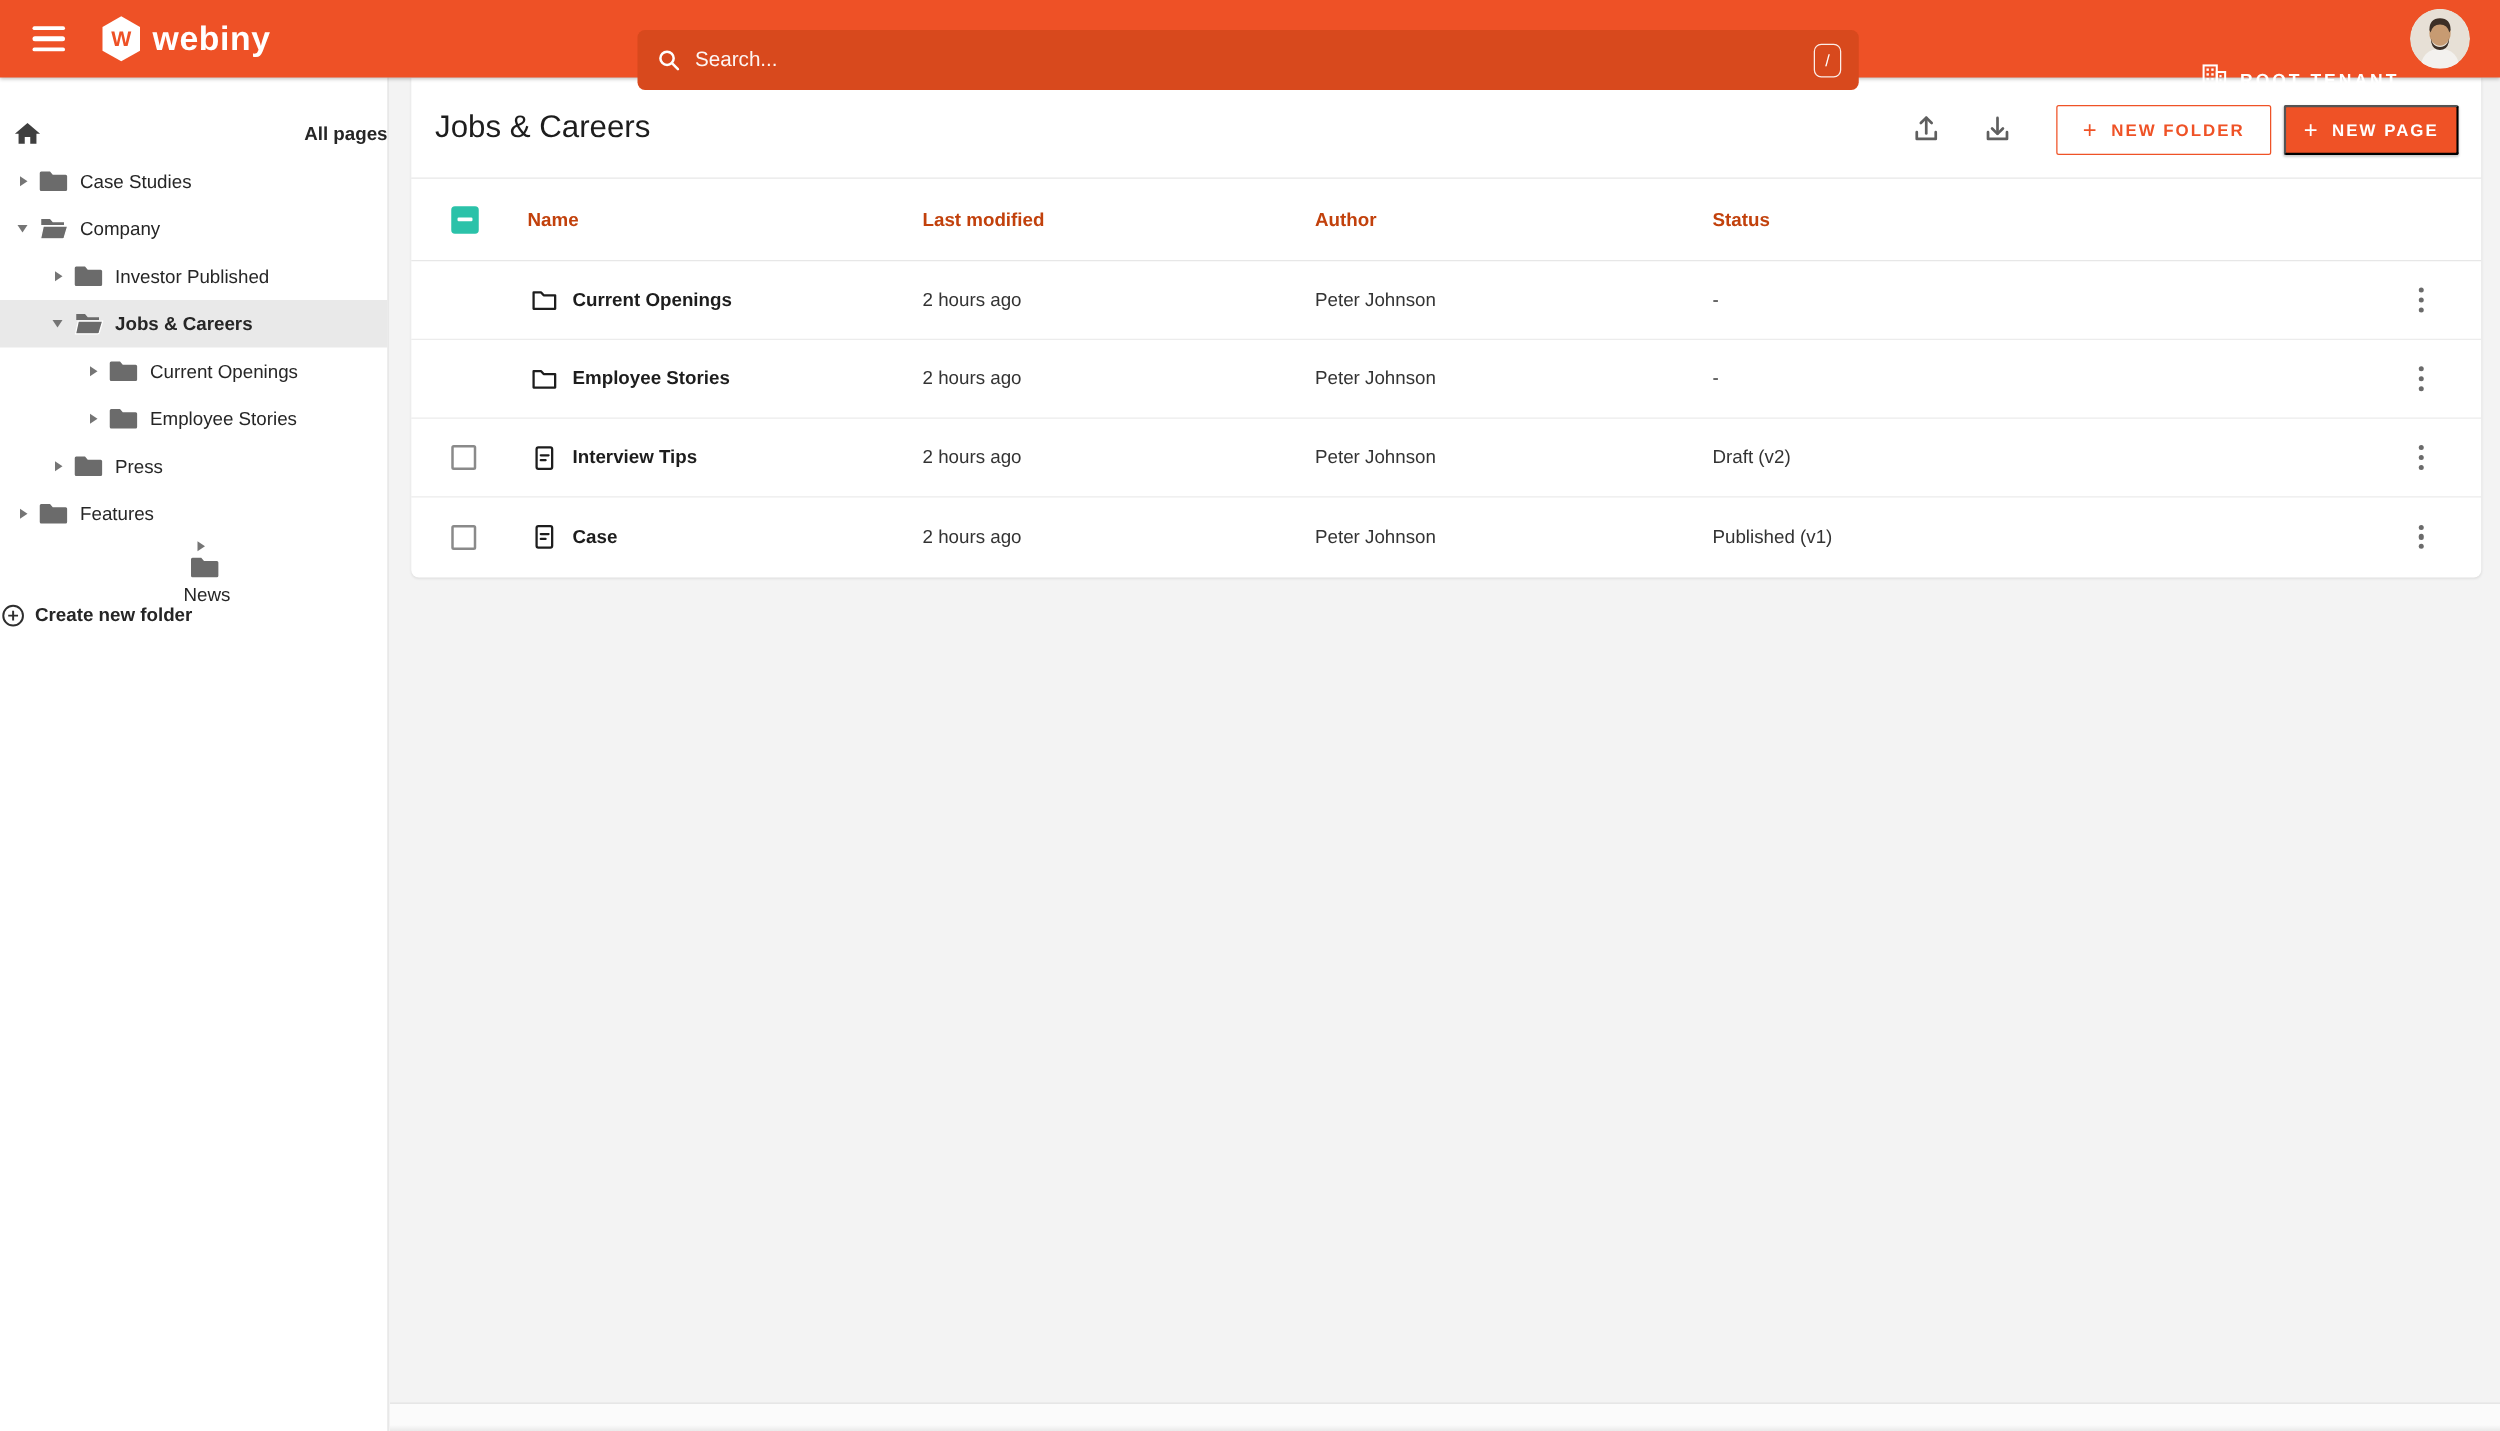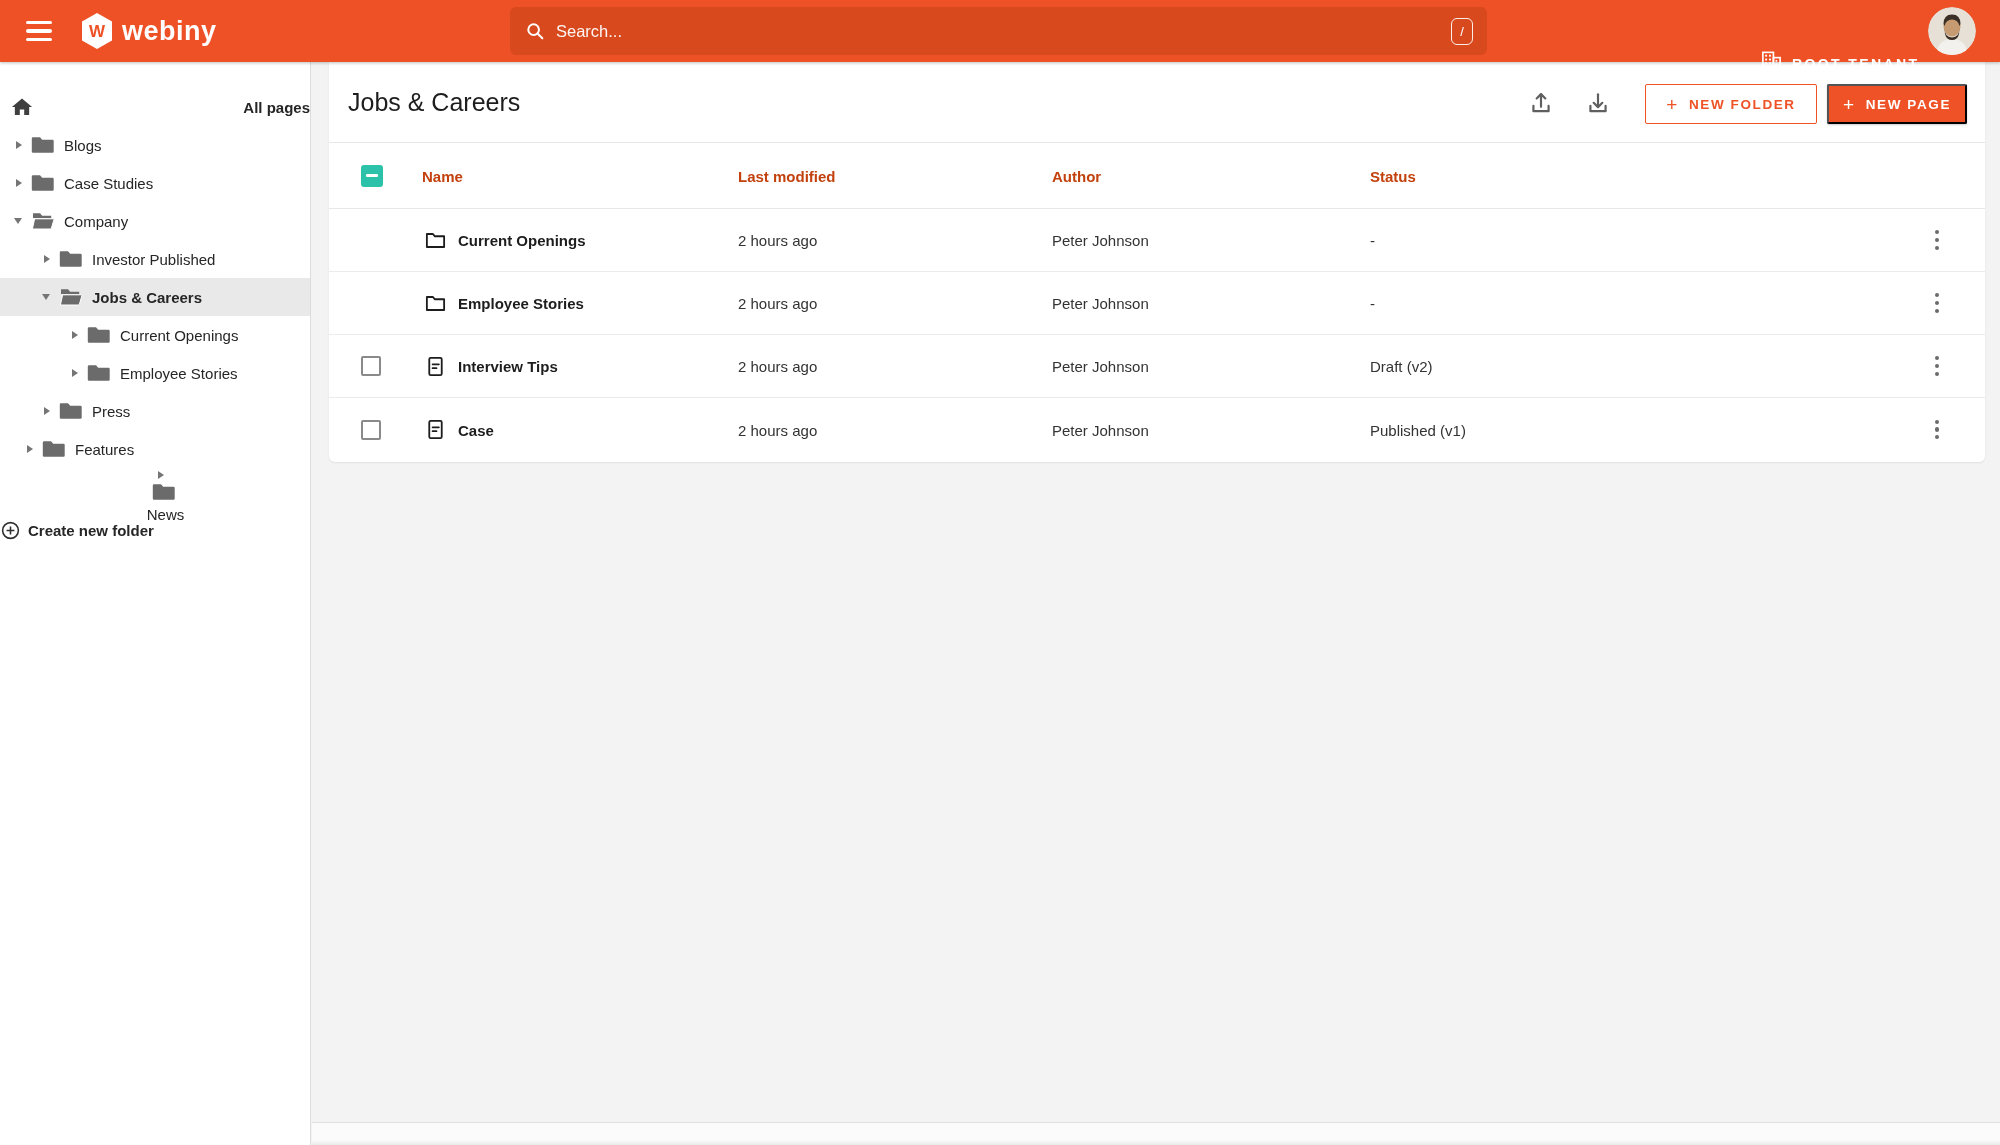--- a/index.html
+++ b/index.html
@@ -11,21 +11,21 @@
   body{position:relative;}
 
   
   .appbar{position:absolute;left:0;top:0;width:2000px;height:62px;background:var(--topbar);
     display:flex;align-items:center;box-shadow:0 1px 3px rgba(0,0,0,.25);z-index:10;}
   .burger{width:30px;height:21px;margin-left:26px;display:flex;flex-direction:column;justify-content:space-between;cursor:pointer;}
   .burger span{display:block;height:3.4px;width:26px;background:#fff;border-radius:2px;}
   .logo{display:flex;align-items:center;margin-left:24px;}
   .logo .hex{display:block;}
   .brand{color:#fff;font-size:27px;font-weight:700;letter-spacing:.5px;margin-left:8px;}
-  .search{position:absolute;left:510px;top:7px;width:977px;height:48px;background:var(--searchbg);
+  .search{position:absolute;left:510px;top:24px;width:977px;height:48px;background:var(--searchbg);
     border-radius:6px;display:flex;align-items:center;padding:0 14px;}
   .search input{flex:1;background:transparent;border:none;outline:none;color:#fff;font-size:16.5px;margin-left:10px;}
   .search input::placeholder{color:rgba(255,255,255,.95);}
   .slashkey{width:22px;height:27px;border:1.6px solid rgba(255,255,255,.9);border-radius:6px;
     color:#fff;font-size:13px;display:flex;align-items:center;justify-content:center;}
   .tenant{position:absolute;left:1760px;top:0;height:72px;display:flex;align-items:flex-end;gap:9px;cursor:pointer;}
   .tenant .tname{color:#fff;font-size:14px;font-weight:600;letter-spacing:2.4px;}
   .avatar{position:absolute;left:1928px;top:7px;width:48px;height:48px;border-radius:50%;overflow:hidden;cursor:pointer;}
 
   
@@ -140,27 +140,20 @@
       <path d="M12 2.6 L23 12 h-3.2 v8.8 h-5.4 v-6 h-4.8 v6 H4.2 V12 H1 Z"></path>
     </svg>
     <span class="s-label">All pages</span>
   </div>
   <div id="tree-items">
       <div class="s-row s-item" style="padding-left: 12px;">
     <span class="caret right"></span>
     <span class="s-folder"><svg width="24" height="20" viewBox="0 0 24 20">
             <path d="M2 2.2 h7 l2.2 2.6 h10.3 a1.2 1.2 0 0 1 1.2 1.2 V16.6 a1.2 1.2 0 0 1 -1.2 1.2 H2 a1.2 1.2 0 0 1 -1.2 -1.2 V3.4 A1.2 1.2 0 0 1 2 2.2 z" fill="#6B6B6B"></path>
           </svg></span>
-    <span class="s-label">Blogs</span>
-  </div>
-      <div class="s-row s-item" style="padding-left: 12px;">
-    <span class="caret right"></span>
-    <span class="s-folder"><svg width="24" height="20" viewBox="0 0 24 20">
-            <path d="M2 2.2 h7 l2.2 2.6 h10.3 a1.2 1.2 0 0 1 1.2 1.2 V16.6 a1.2 1.2 0 0 1 -1.2 1.2 H2 a1.2 1.2 0 0 1 -1.2 -1.2 V3.4 A1.2 1.2 0 0 1 2 2.2 z" fill="#6B6B6B"></path>
-          </svg></span>
     <span class="s-label">Case Studies</span>
   </div>
       <div class="s-row s-item" style="padding-left: 12px;">
     <span class="caret down"></span>
     <span class="s-folder"><svg width="24" height="20" viewBox="0 0 24 20">
             <path d="M2 2.2 h7 l2.2 2.6 h9 V7 H2 z" fill="#6B6B6B"></path>
             <path d="M3.6 7.8 h19.6 l-2.8 9.4 a1.3 1.3 0 0 1 -1.2 .8 H1.4 z" fill="#6B6B6B" stroke="#fff" stroke-width="1"></path>
           </svg></span>
     <span class="s-label">Company</span>
   </div>
@@ -193,21 +186,21 @@
           </svg></span>
     <span class="s-label">Employee Stories</span>
   </div>
       <div class="s-row s-item" style="padding-left: 40px;">
     <span class="caret right"></span>
     <span class="s-folder"><svg width="24" height="20" viewBox="0 0 24 20">
             <path d="M2 2.2 h7 l2.2 2.6 h10.3 a1.2 1.2 0 0 1 1.2 1.2 V16.6 a1.2 1.2 0 0 1 -1.2 1.2 H2 a1.2 1.2 0 0 1 -1.2 -1.2 V3.4 A1.2 1.2 0 0 1 2 2.2 z" fill="#6B6B6B"></path>
           </svg></span>
     <span class="s-label">Press</span>
   </div>
-      <div class="s-row s-item" style="padding-left: 23px;">
+      <div class="s-row s-item" style="padding-left: 12px;">
     <span class="caret right"></span>
     <span class="s-folder"><svg width="24" height="20" viewBox="0 0 24 20">
             <path d="M2 2.2 h7 l2.2 2.6 h10.3 a1.2 1.2 0 0 1 1.2 1.2 V16.6 a1.2 1.2 0 0 1 -1.2 1.2 H2 a1.2 1.2 0 0 1 -1.2 -1.2 V3.4 A1.2 1.2 0 0 1 2 2.2 z" fill="#6B6B6B"></path>
           </svg></span>
     <span class="s-label">Features</span>
   </div>
       <div class="s-row s-item" style="padding-left: 12px; flex-direction: column;">
     <span class="caret right"></span>
     <span class="s-folder"><svg width="24" height="20" viewBox="0 0 24 20">
             <path d="M2 2.2 h7 l2.2 2.6 h10.3 a1.2 1.2 0 0 1 1.2 1.2 V16.6 a1.2 1.2 0 0 1 -1.2 1.2 H2 a1.2 1.2 0 0 1 -1.2 -1.2 V3.4 A1.2 1.2 0 0 1 2 2.2 z" fill="#6B6B6B"></path>

